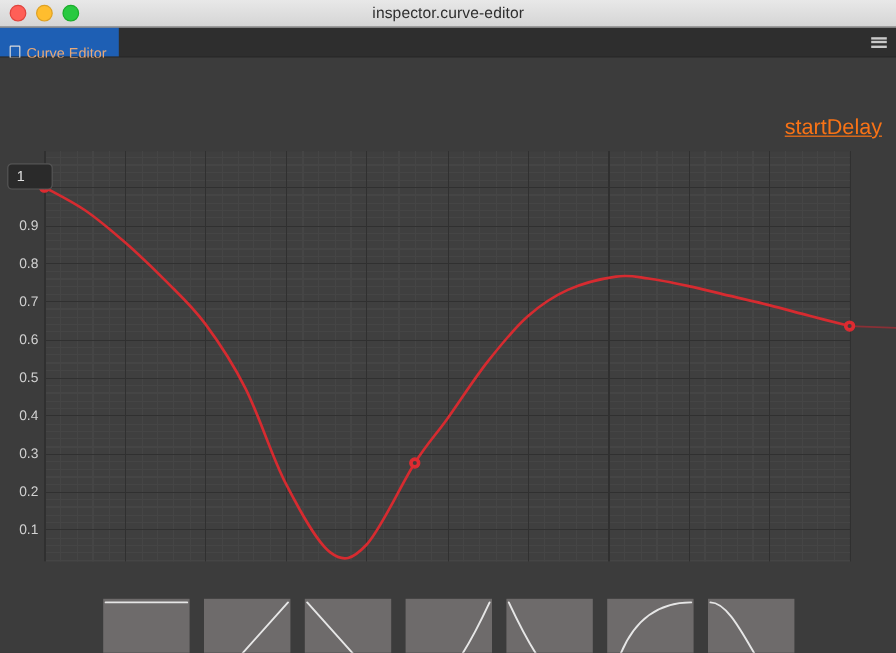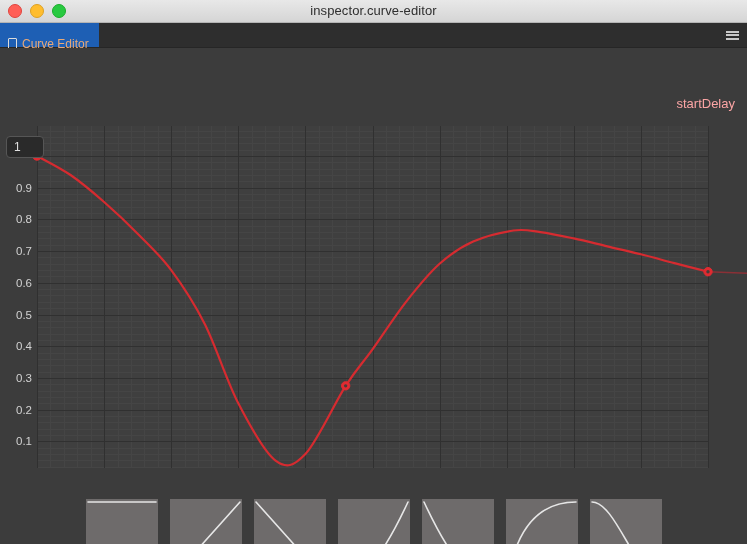--- a/index.html
+++ b/index.html
@@ -118,22 +118,23 @@
   #editor {
     position: relative;
     flex: 1 1 auto;
     background: #3c3c3c;
   }
 
   #curve-label {
     position: absolute;
     right: 12px;
     top: 48px;
-    font-size: 13px;
-    color: #fca5a5;
+    font-size: 18px;
+    color: #f97316;
+    text-decoration: underline;
   }
 
   
   #plot-wrap {
     position: absolute;
     left: 0;
     top: 25px;
     width: 747px;
     height: 395px;
   }

